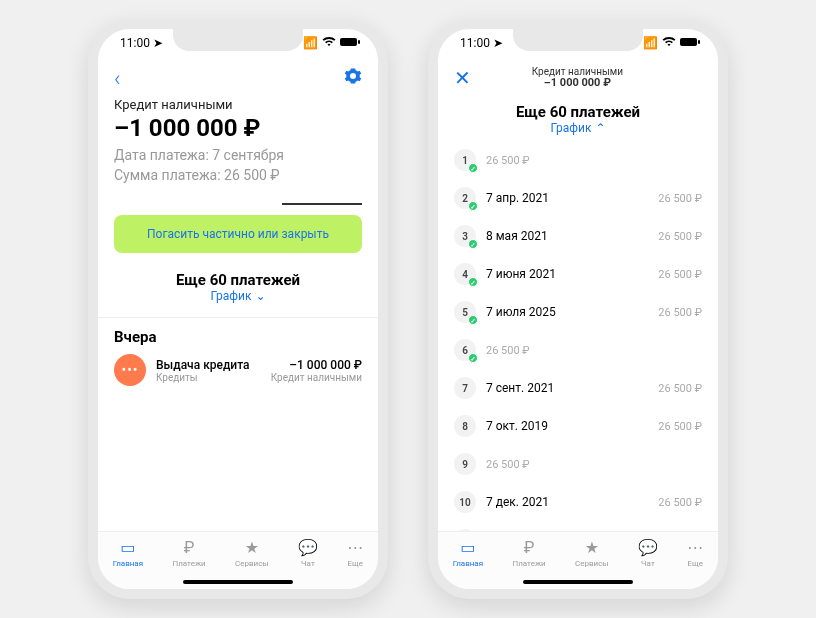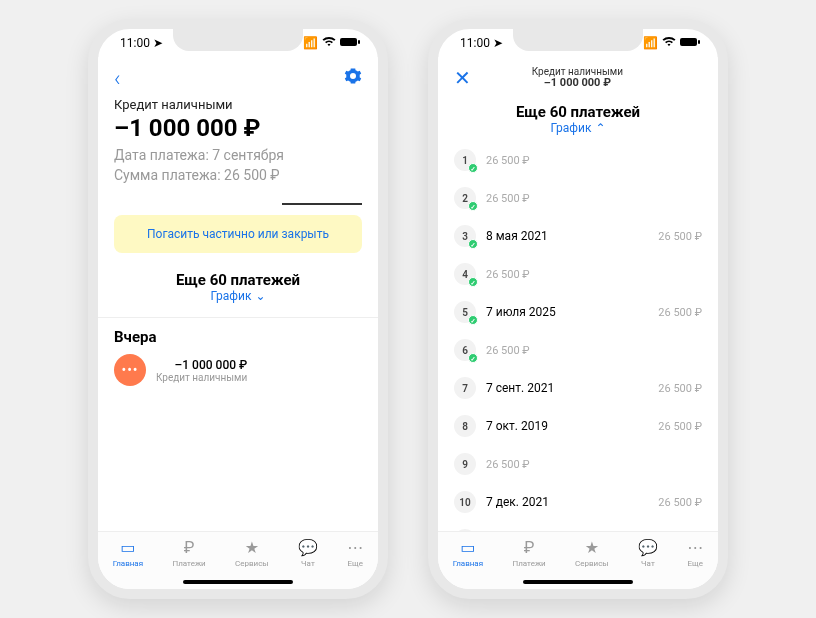--- a/index.html
+++ b/index.html
@@ -77,21 +77,21 @@
   .title-block { margin-top: 4px; }
   .subtitle { font-size: 13px; color: #222; }
   .balance { font-size: 24px; font-weight: 700; margin-top: 2px; }
   .meta { font-size: 14px; color: #999; margin-top: 4px; line-height: 1.4; }
   .divider-row {
     display:flex; justify-content:flex-end;
     margin: 18px 0 10px 0;
   }
   .divider-short { width: 80px; height:2px; background:#333; }
   .action-btn {
-    background:#fef9c3;
+    background:#bef264;
     border-radius:8px;
     text-align:center;
     padding:12px;
     font-size:12px;
     color:#1a73e8;
     margin: 6px 0 14px 0;
     cursor:pointer;
   }
   .section-row {
     display:flex; justify-content:center; align-items:center;
@@ -211,20 +211,24 @@
       <div class="section-toggle">
         <span>График</span>
         <span>⌄</span>
       </div>
     </div>
     <hr class="hr">
 
     <div class="day-label">Вчера</div>
     <div class="tx-row">
       <div class="tx-icon">•••</div>
+      <div class="tx-texts">
+        <div class="tx-title">Выдача кредита</div>
+        <div class="tx-sub">Кредиты</div>
+      </div>
       <div class="tx-amt">
         <div class="tx-amt-main">–1 000 000 ₽</div>
         <div class="tx-amt-sub">Кредит наличными</div>
       </div>
     </div>
   </div>
 
   <div class="tabbar" id="tabbar1">
       <div class="tab active">
         <div class="tab-icon">▭</div>
@@ -291,29 +295,31 @@
       </div>
     </div>
 
     <div class="pay-list" id="paylist">
         <div class="pay-row">
           <div class="pay-num">1<div class="check">✓</div></div>
           <div class="pay-amt">26 500 ₽</div>
         </div>
         <div class="pay-row">
           <div class="pay-num">2<div class="check">✓</div></div>
+          <div class="pay-date">7 апр. 2021</div>
           <div class="pay-amt">26 500 ₽</div>
         </div>
         <div class="pay-row">
           <div class="pay-num">3<div class="check">✓</div></div>
           <div class="pay-date">8 мая 2021</div>
           <div class="pay-amt">26 500 ₽</div>
         </div>
         <div class="pay-row">
           <div class="pay-num">4<div class="check">✓</div></div>
+          <div class="pay-date">7 июня 2021</div>
           <div class="pay-amt">26 500 ₽</div>
         </div>
         <div class="pay-row">
           <div class="pay-num">5<div class="check">✓</div></div>
           <div class="pay-date">7 июля 2025</div>
           <div class="pay-amt">26 500 ₽</div>
         </div>
         <div class="pay-row">
           <div class="pay-num">6<div class="check">✓</div></div>
           <div class="pay-amt">26 500 ₽</div>

